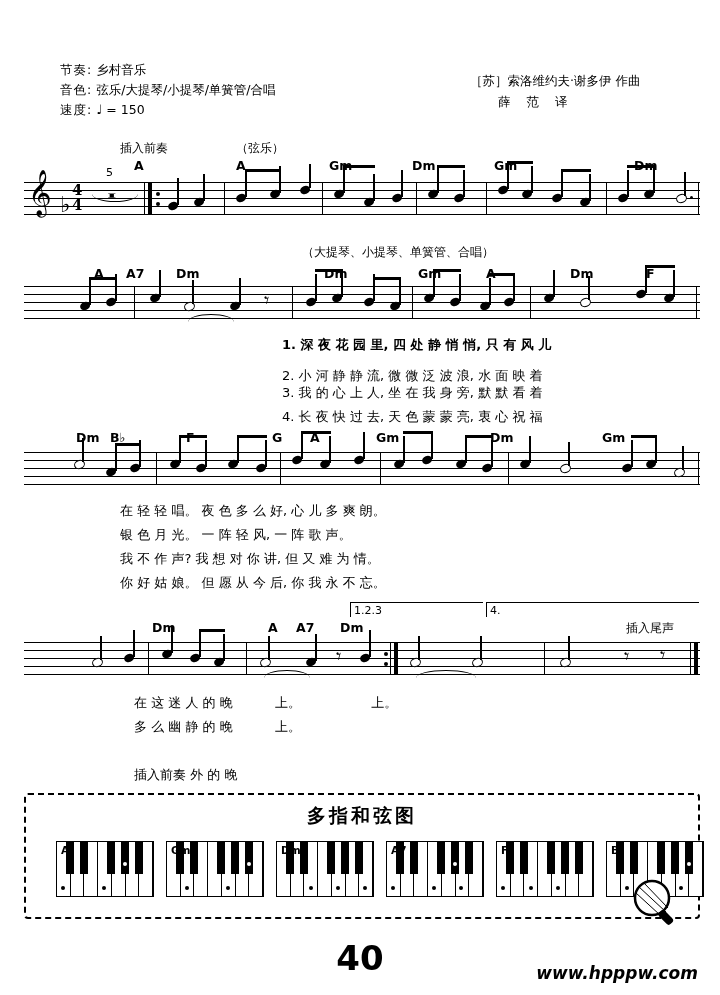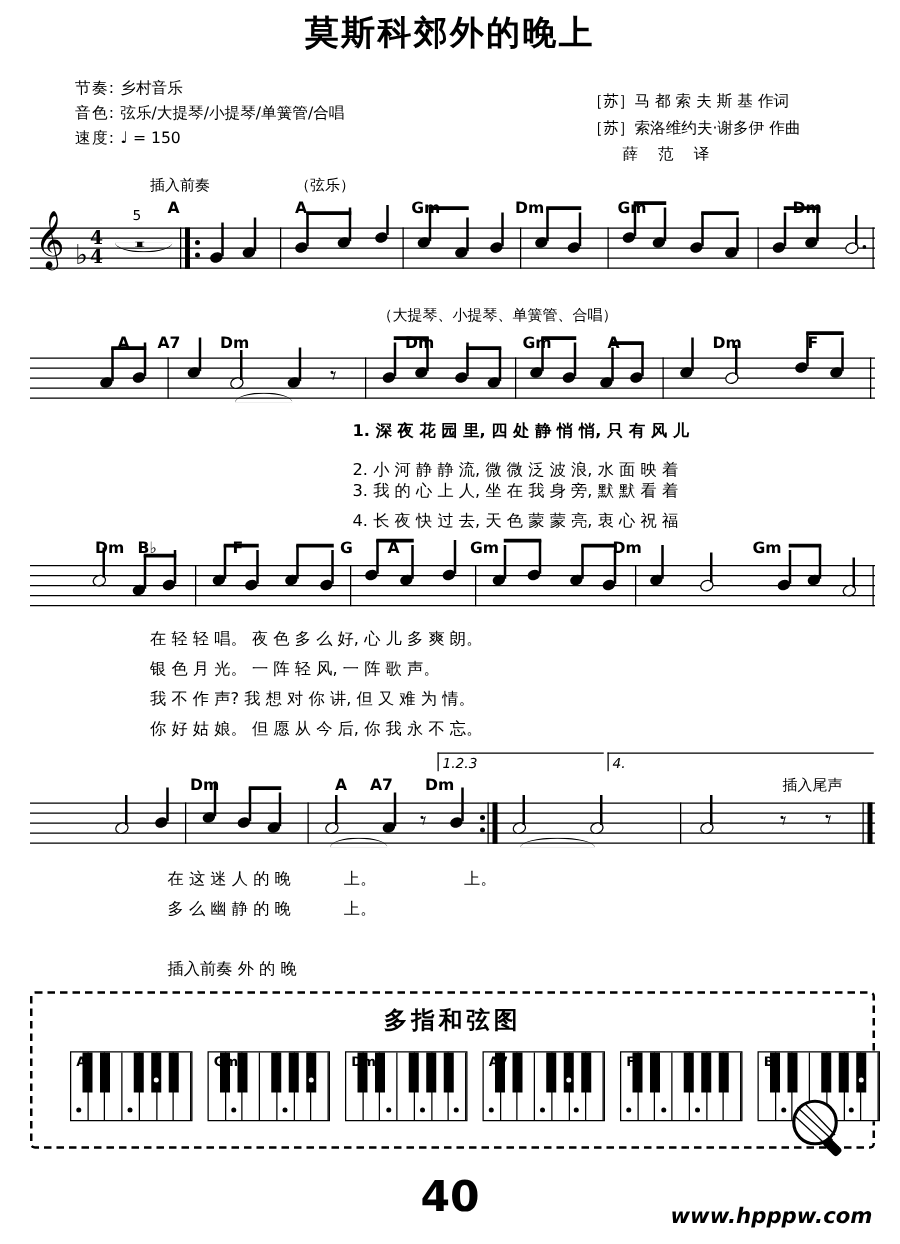--- a/index.html
+++ b/index.html
@@ -172,21 +172,21 @@
   .lyric-num { font-family: "DejaVu Sans", sans-serif; }
 
   .volta {
     position: absolute;
     border-left: 1.4px solid #000;
     border-top: 1.4px solid #000;
     height: 14px;
     font-size: 11px;
     font-family: "DejaVu Sans", sans-serif;
   }
-  .volta span { position: relative; top: 1px; left: 3px; font-style: italic; }
+  .volta span { position: relative; top: 1px; left: 3px; }
 
   
   .chordbox {
     position: absolute;
     left: 24px;
     top: 793px;
     width: 672px;
     height: 122px;
     border: 2px dashed #000;
     border-radius: 4px;
@@ -265,40 +265,38 @@
     font-size: 17px;
     font-weight: bold;
     font-style: italic;
   }
 </style>
 </head>
 <body>
 
 <div class="page">
 
-  <div class="title">莫斯科郊外的晚上</div>
 
   <div class="hdr-left">
     <div class="row">
       <span class="lbl">节奏:</span>
       <span>乡村音乐</span>
     </div>
     <div class="row">
       <span class="lbl">音色:</span>
       <span>弦乐/大提琴/小提琴/单簧管/合唱</span>
     </div>
     <div class="row">
       <span class="lbl">速度:</span>
       <span class="tempo-note">♩</span>
       <span>= 150</span>
     </div>
   </div>
 
   <div class="hdr-right">
-    <div>［苏］马 都 索 夫 斯 基 作词</div>
     <div>［苏］索洛维约夫·谢多伊 作曲</div>
     <div class="translator">薛         范 译</div>
   </div>
 
   <div class="system" style="top:160px; height:80px;">
     <div class="annot" style="left:96px; top:-20px;">插入前奏</div>
     <div class="annot" style="left:212px; top:-20px;">（弦乐）</div>
 
     <div class="chord" style="left:110px; top:-2px;">A</div>
     <div class="chord" style="left:212px; top:-2px;">A</div>

